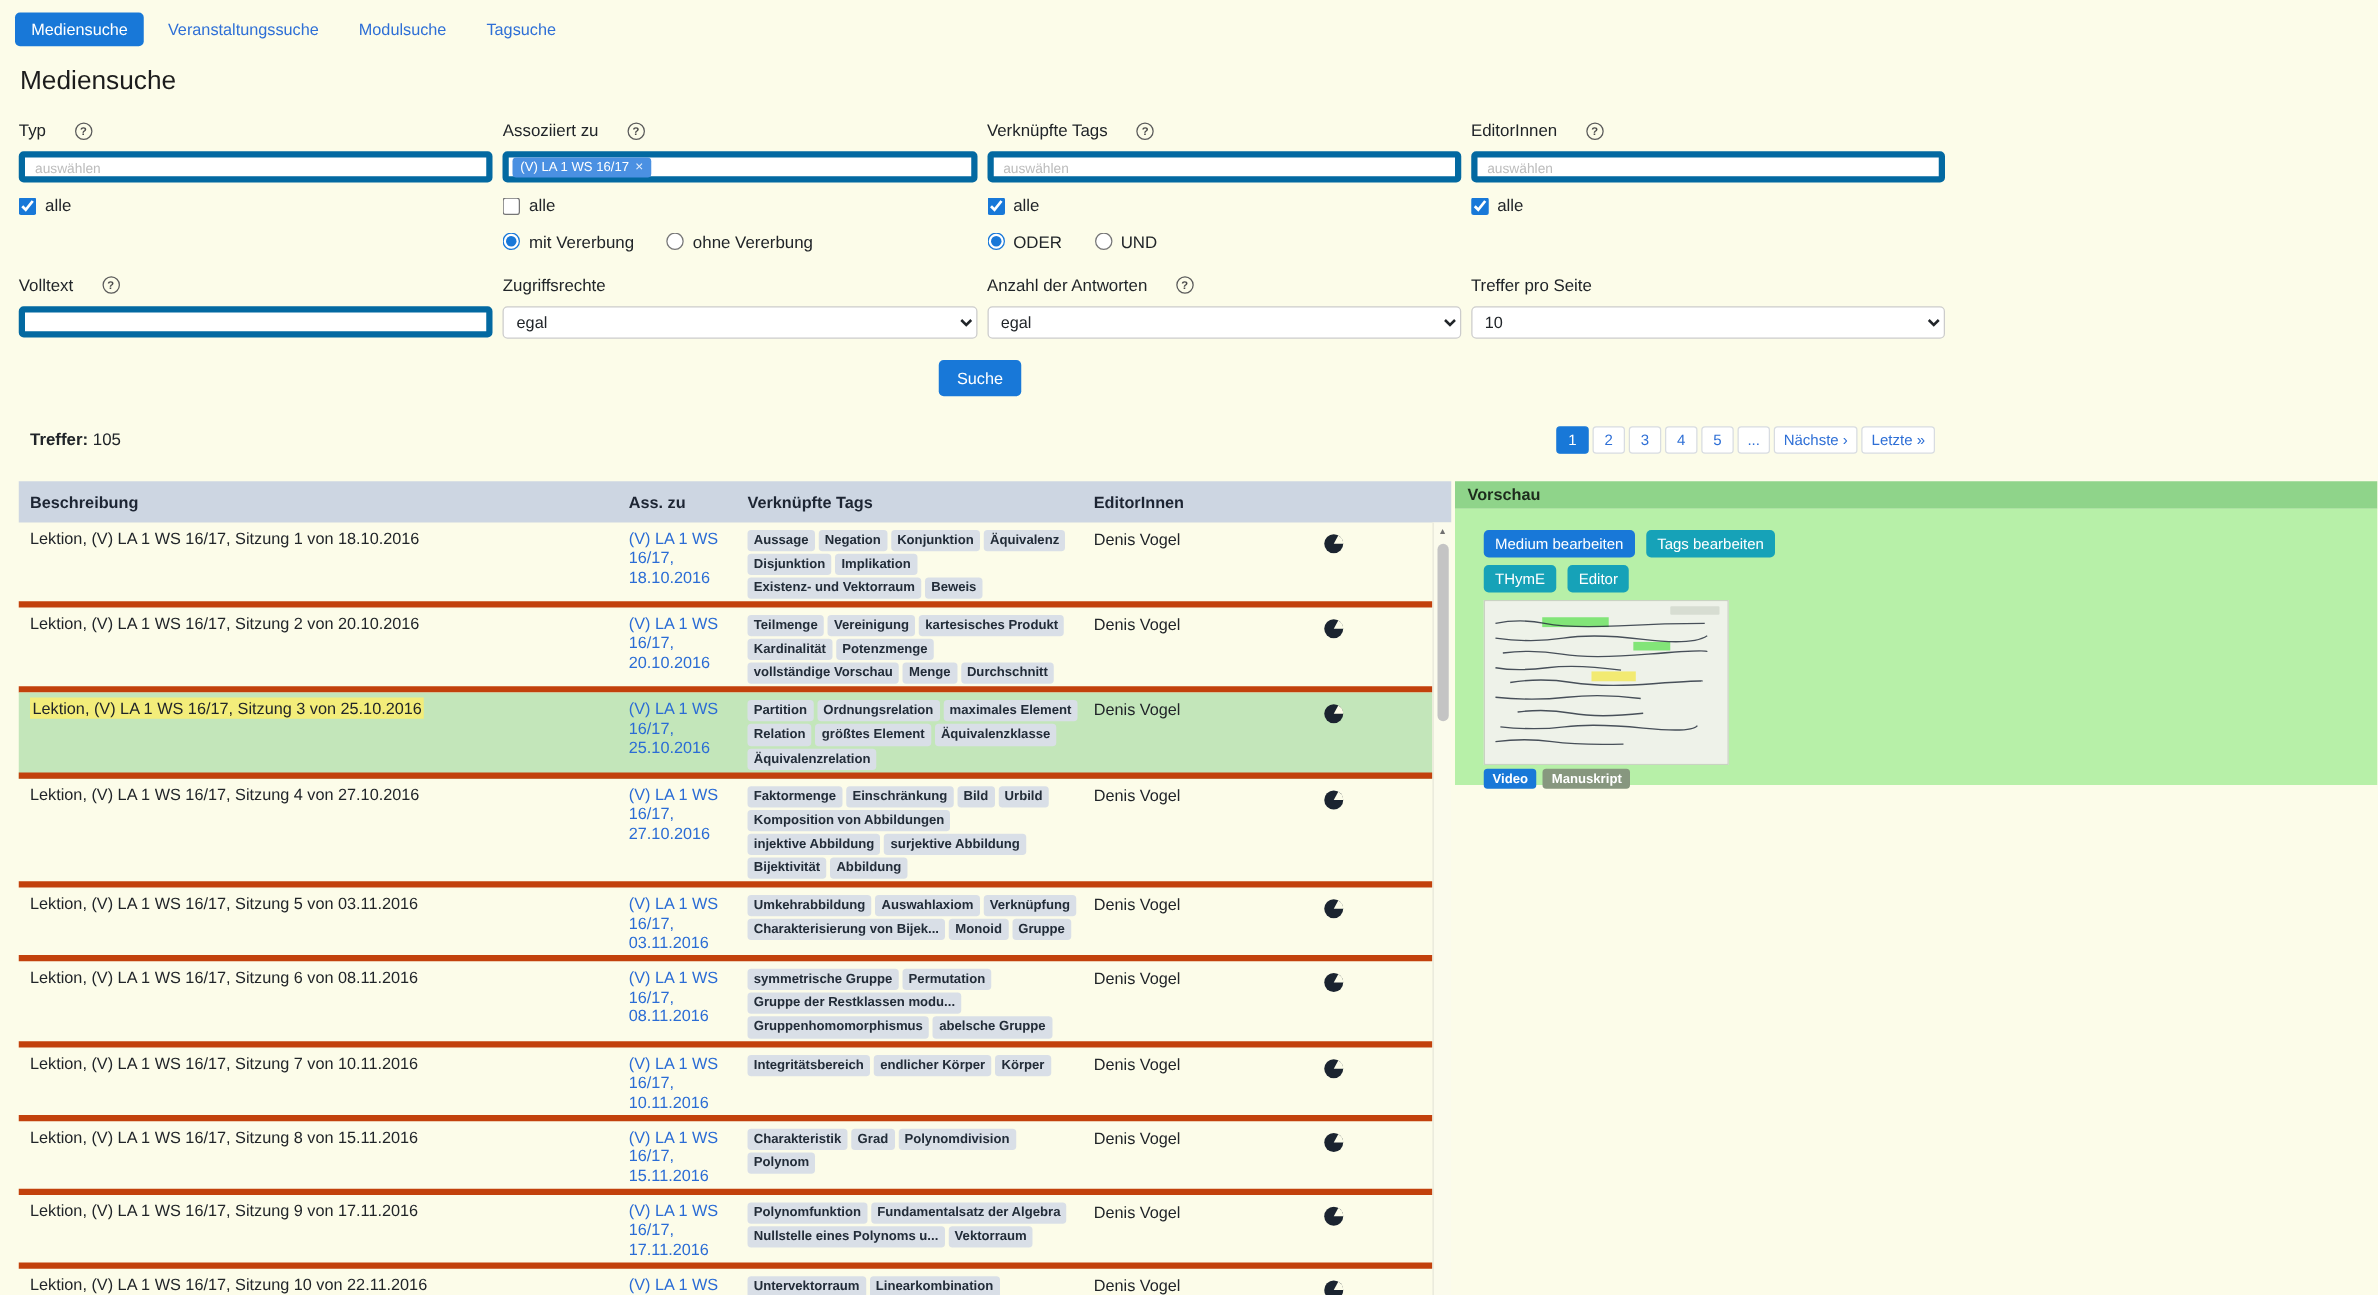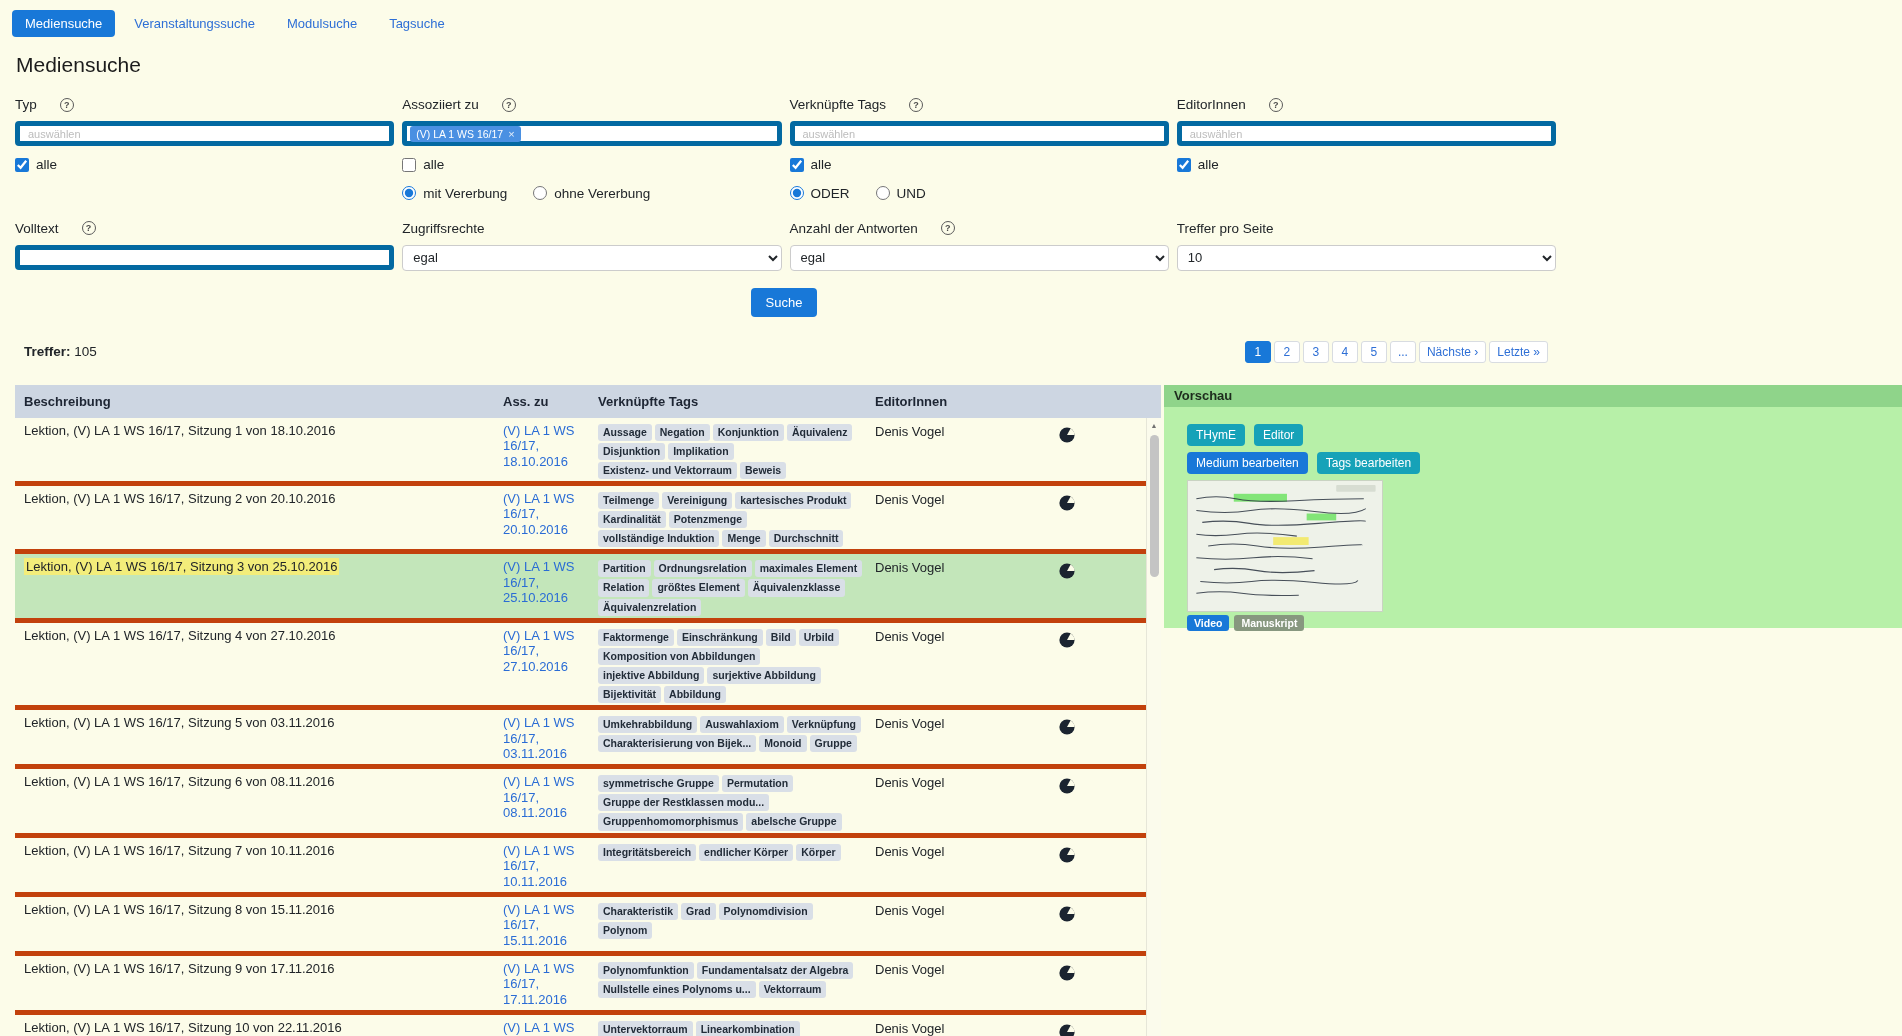--- a/index.html
+++ b/index.html
@@ -262,21 +262,21 @@
           </div>
           <div class="trow">
             <div class="cell c-desc"><span>Lektion, (V) LA 1 WS 16/17, Sitzung 2 von 20.10.2016</span></div>
             <div class="cell c-ass"><a class="ass-link">(V) LA 1 WS 16/17, 20.10.2016</a></div>
             <div class="cell c-tags">
               <span class="tagchip">Teilmenge</span>
               <span class="tagchip">Vereinigung</span>
               <span class="tagchip">kartesisches Produkt</span>
               <span class="tagchip">Kardinalität</span>
               <span class="tagchip">Potenzmenge</span>
-              <span class="tagchip">vollständige Induktion</span>
+              <span class="tagchip">vollständige Vorschau</span>
               <span class="tagchip">Menge</span>
               <span class="tagchip">Durchschnitt</span>
             </div>
             <div class="cell c-editor">Denis Vogel</div>
             <div class="cell c-icon">
               <span class="media-icon">
 <svg width="16" height="16" viewBox="0 0 16 16">
                   <circle cx="8" cy="8" r="7.6" fill="#1b2430"></circle>
                   <path d="M8 8 L15.6 8 A7.6 7.6 0 0 0 11.6 1.45 Z" fill="#fcfce9"></path>
                 </svg>
@@ -450,26 +450,26 @@
         <div class="sb-spacer"></div>
         <div class="sb-btn">▼</div>
       </div>
     </div>
   </div>
 
   <div class="preview">
     <div class="pv-head">Vorschau</div>
     <div class="pv-body">
       <div class="pv-btnrow">
+          <button class="pv-btn blue">Medium bearbeiten</button>
+          <button class="pv-btn teal">Tags bearbeiten</button>
+        </div>
+      <div class="pv-btnrow">
           <button class="pv-btn teal">THymE</button>
           <button class="pv-btn teal">Editor</button>
-        </div>
-      <div class="pv-btnrow">
-          <button class="pv-btn blue">Medium bearbeiten</button>
-          <button class="pv-btn teal">Tags bearbeiten</button>
         </div>
       <svg class="pv-thumb" width="196" height="132" viewBox="0 0 196 132" xmlns="http://www.w3.org/2000/svg">
         <rect width="196" height="132" fill="#eef2e9"></rect>
         <rect x="150" y="4" width="40" height="7" rx="1" fill="#d7ddd2"></rect>
         <rect x="46" y="13" width="54" height="8" fill="#82e578"></rect>
         <rect x="86" y="57" width="36" height="8" fill="#f2ea72"></rect>
         <rect x="120" y="33" width="30" height="7" fill="#82e578"></rect>
         <g stroke="#2a3340" stroke-width="1.1" fill="none" opacity="0.85">
           <path d="M8 18 q20 -4 40 0 t60 2 t70 -2"></path>
           <path d="M8 30 q30 4 55 0 t65 1 t52 -3"></path>

